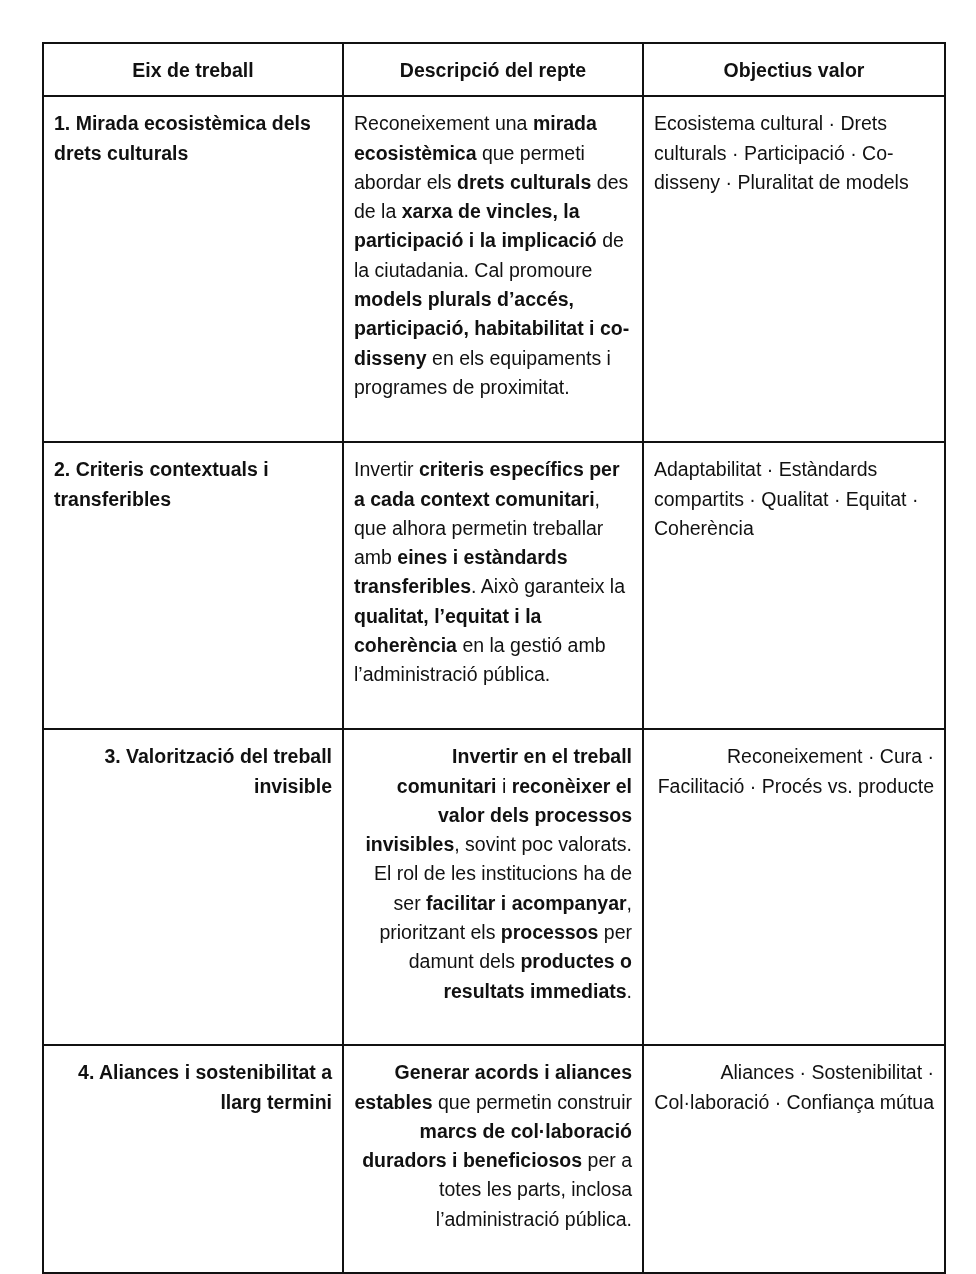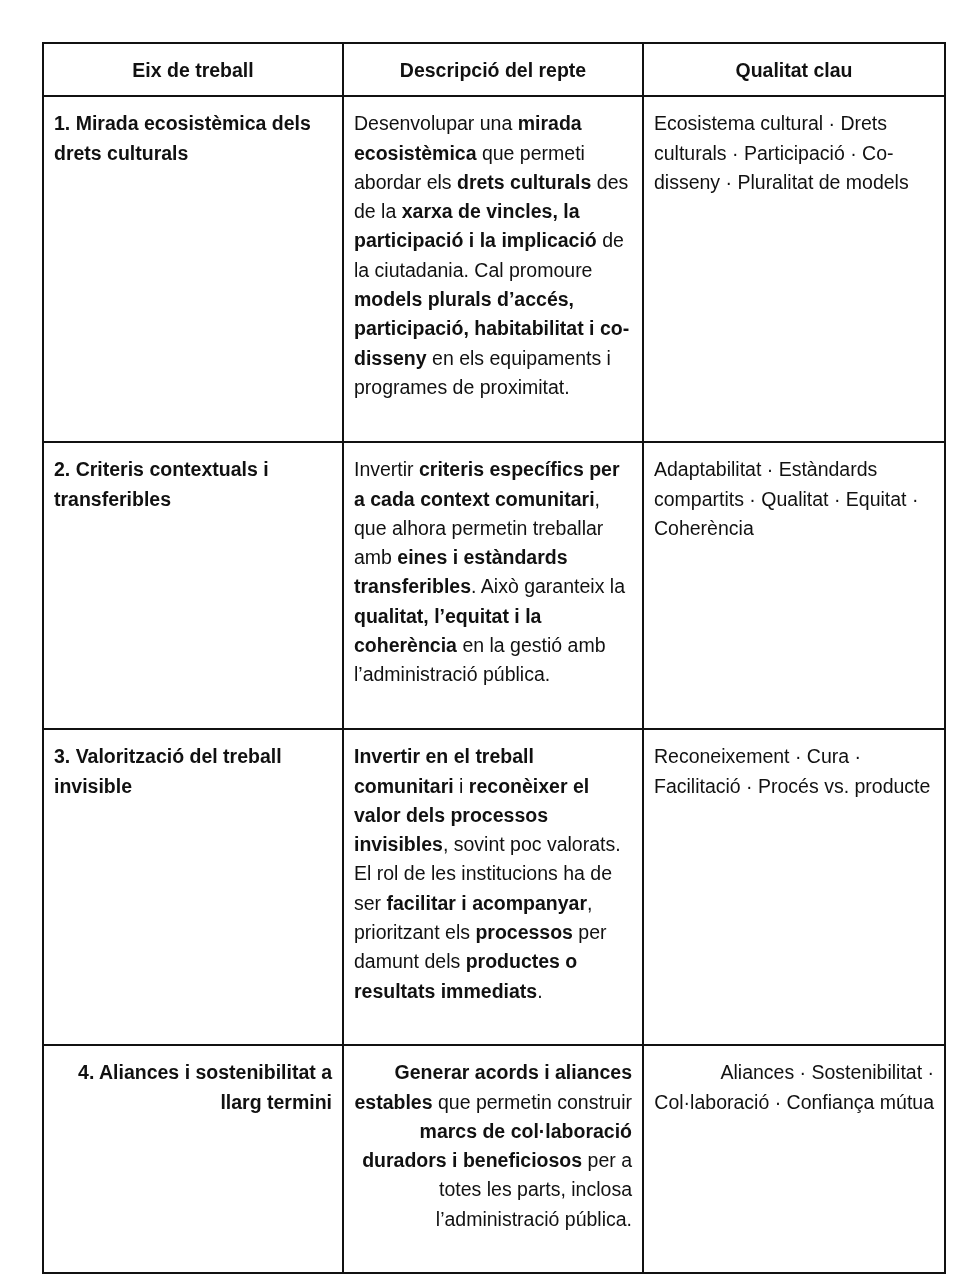--- a/index.html
+++ b/index.html
@@ -38,43 +38,43 @@
       height: 27px;
       padding: 12px 10px 10px 10px;
     }
     col.c1 { width: 300px; }
     col.c2 { width: 300px; }
     col.c3 { width: 302px; }
     .axis { font-weight: bold; border-radius: 7px; }
     b { font-weight: bold; }
     tr.r1 td { height: 322px; }
     tr.r2 td { height: 263px; }
-    tr.r3 td { height: 292px; }
+    tr.r3 td { height: 292px; text-align: right; }
     tr.r4 td { height: 204px; text-align: right; }
   </style>
 </head>
 <body>
 
 <table class="main">
   <colgroup>
     <col class="c1">
       <col class="c2">
       <col class="c3">
   </colgroup>
   <thead>
     <tr>
       <th>Eix de treball</th>
       <th>Descripció del repte</th>
-      <th>Qualitat clau</th>
+      <th>Objectius valor</th>
     </tr>
   </thead>
   <tbody>
     <tr class="r1">
       <td class="axis">1. Mirada ecosistèmica dels drets culturals</td>
-      <td><span>Desenvolupar una </span><b>mirada ecosistèmica</b><span> que permeti abordar els </span><b>drets culturals</b><span> des de la </span><b>xarxa de vincles, la participació i la implicació</b><span> de la ciutadania. Cal promoure </span><b>models plurals d’accés, participació, habitabilitat i co-disseny</b><span> en els equipaments i programes de proximitat.</span></td>
+      <td><span>Reconeixement una </span><b>mirada ecosistèmica</b><span> que permeti abordar els </span><b>drets culturals</b><span> des de la </span><b>xarxa de vincles, la participació i la implicació</b><span> de la ciutadania. Cal promoure </span><b>models plurals d’accés, participació, habitabilitat i co-disseny</b><span> en els equipaments i programes de proximitat.</span></td>
       <td>Ecosistema cultural · Drets culturals · Participació · Co-disseny · Pluralitat de models</td>
     </tr>
     <tr class="r2">
       <td class="axis">2. Criteris contextuals i transferibles</td>
       <td><span>Invertir </span><b>criteris específics per a cada context comunitari</b><span>, que alhora permetin treballar amb </span><b>eines i estàndards transferibles</b><span>. Això garanteix la </span><b>qualitat, l’equitat i la coherència</b><span> en la gestió amb l’administració pública.</span></td>
       <td>Adaptabilitat · Estàndards compartits · Qualitat · Equitat · Coherència</td>
     </tr>
     <tr class="r3">
       <td class="axis">3. Valorització del treball invisible</td>
       <td><b>Invertir en el treball comunitari</b><span> i </span><b>reconèixer el valor dels processos invisibles</b><span>, sovint poc valorats. El rol de les institucions ha de ser </span><b>facilitar i acompanyar</b><span>, prioritzant els </span><b>processos</b><span> per damunt dels </span><b>productes o resultats immediats</b><span>.</span></td>

